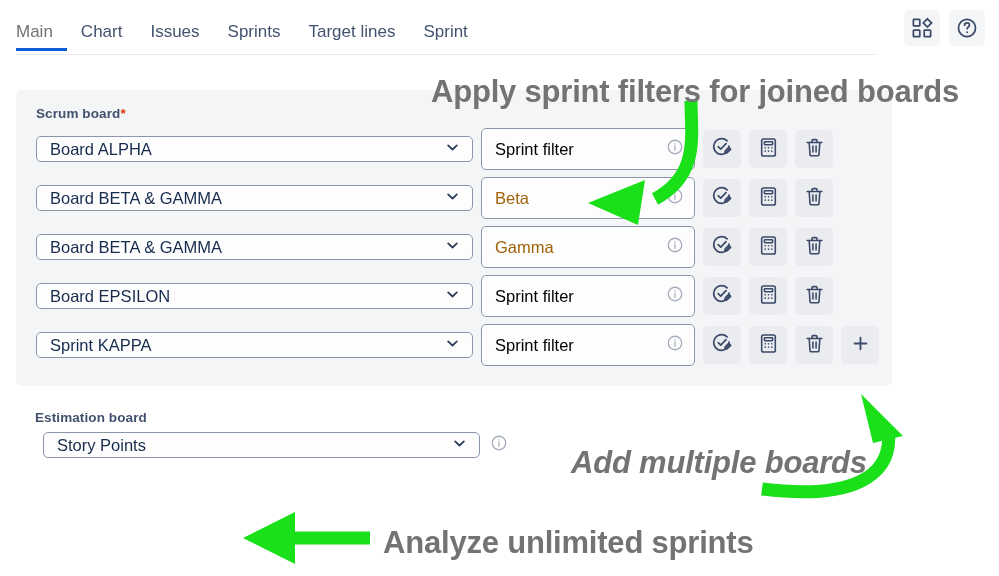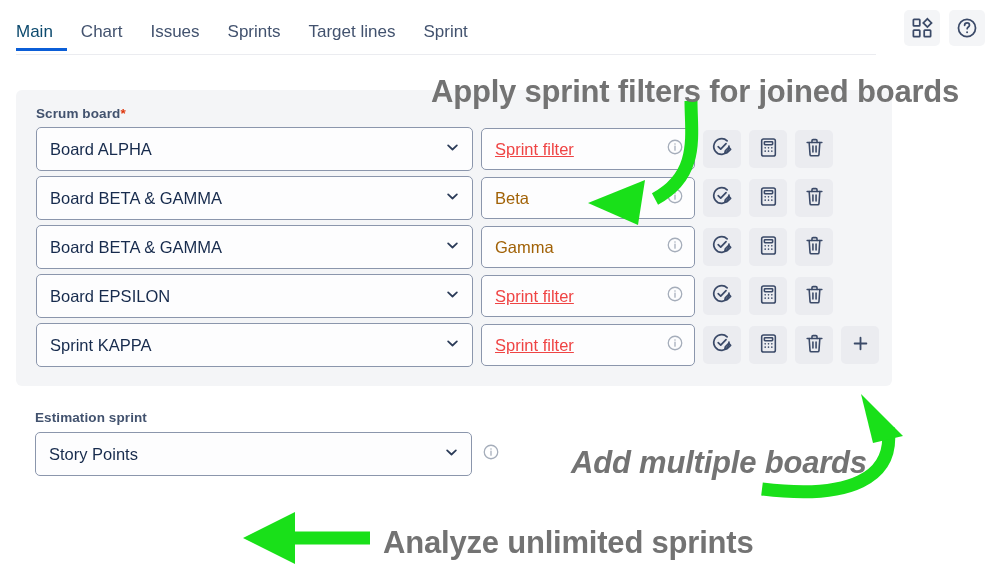--- a/index.html
+++ b/index.html
@@ -35,21 +35,21 @@
     font-size: 17px;
     font-weight: 400;
     color: #42526E;
     padding: 0 14px 9px 14px;
     cursor: pointer;
     white-space: nowrap;
     line-height: 20px;
   }
   .tab:first-child { padding-left: 0; }
   .tab.active {
-    color: #0c4a6e;
+    color: #737373;
     font-weight: 500;
     border-bottom: 3px solid #0B5ED7;
     padding-bottom: 6px;
   }
   .tabbar-rule {
     position: absolute;
     left: 16px;
     top: 54px;
     width: 860px;
     height: 1px;
@@ -92,21 +92,21 @@
     letter-spacing: 0.1px;
   }
   .req { color: #DE350B; font-weight: 700; }
 
   .rows { display: flex; flex-direction: column; gap: 7px; }
   .row { display: flex; align-items: center; gap: 8px; height: 42px; }
 
   .select {
     position: relative;
     width: 437px;
-    height: 44px;
+    height: 26px;
     background: #FDFDFE;
     border: 1px solid #8B96AC;
     border-radius: 5px;
     box-sizing: border-box;
     display: flex;
     align-items: center;
     padding: 0 34px 0 13px;
     font-size: 16.5px;
     color: #172B4D;
     cursor: pointer;
@@ -126,21 +126,21 @@
     border: 1px solid #8B96AC;
     border-radius: 5px;
     box-sizing: border-box;
     display: flex;
     align-items: center;
     padding: 0 34px 0 13px;
     font-size: 16.5px;
     color: #a16207;
     cursor: text;
   }
-  .textfield.placeholder { color: #ef4444; text-decoration: underline; }
+  .textfield.placeholder { color: #000000; }
   .textfield .info {
     position: absolute;
     right: 10px; top: 50%;
     transform: translateY(-50%);
   }
 
   .actbtn {
     width: 38px; height: 38px;
     border-radius: 5px;
     background: #EBECF0;
@@ -151,21 +151,21 @@
     flex: 0 0 auto;
   }
   .actbtn.blank { background: transparent; cursor: default; }
 
   
   .lower {
     position: absolute;
     left: 35px;
     top: 410px;
   }
-  .estrow { display: flex; align-items: center; gap: 10px; }
+  .estrow { display: flex; align-items: center; gap: 10px; margin-left: 8px; }
   .infoplain { display: block; }
 
   .sprintcount-block { margin-top: 22px; }
   .numfield {
     width: 214px;
     height: 40px;
     background: #FAFBFC;
     border: 1px solid #C3CAD6;
     border-radius: 5px;
     box-sizing: border-box;
@@ -520,21 +520,21 @@
             </svg>
         </span>
       </div>
     </div>
 
   </div>
 </div>
 
 <div class="lower">
   <div>
-    <div class="field-label">Estimation sprint</div>
+    <div class="field-label">Estimation board</div>
     <div class="estrow">
       <div class="select">
         <span>Story Points</span>
         <span class="chev">
           <svg width="15" height="15" viewBox="0 0 24 24" fill="none" stroke="#2B3B58" stroke-width="2.8" stroke-linecap="round" stroke-linejoin="round">
               <path d="M5 9.5 L12 16 L19 9.5"></path>
             </svg>
         </span>
       </div>
       <span class="infoplain">

